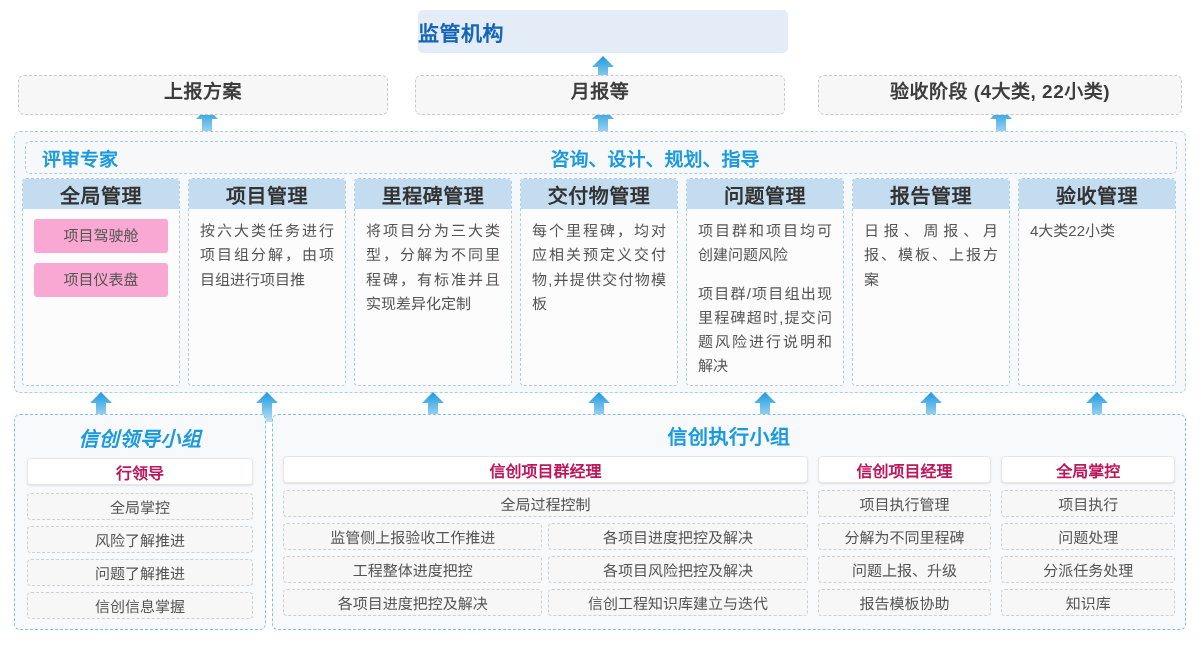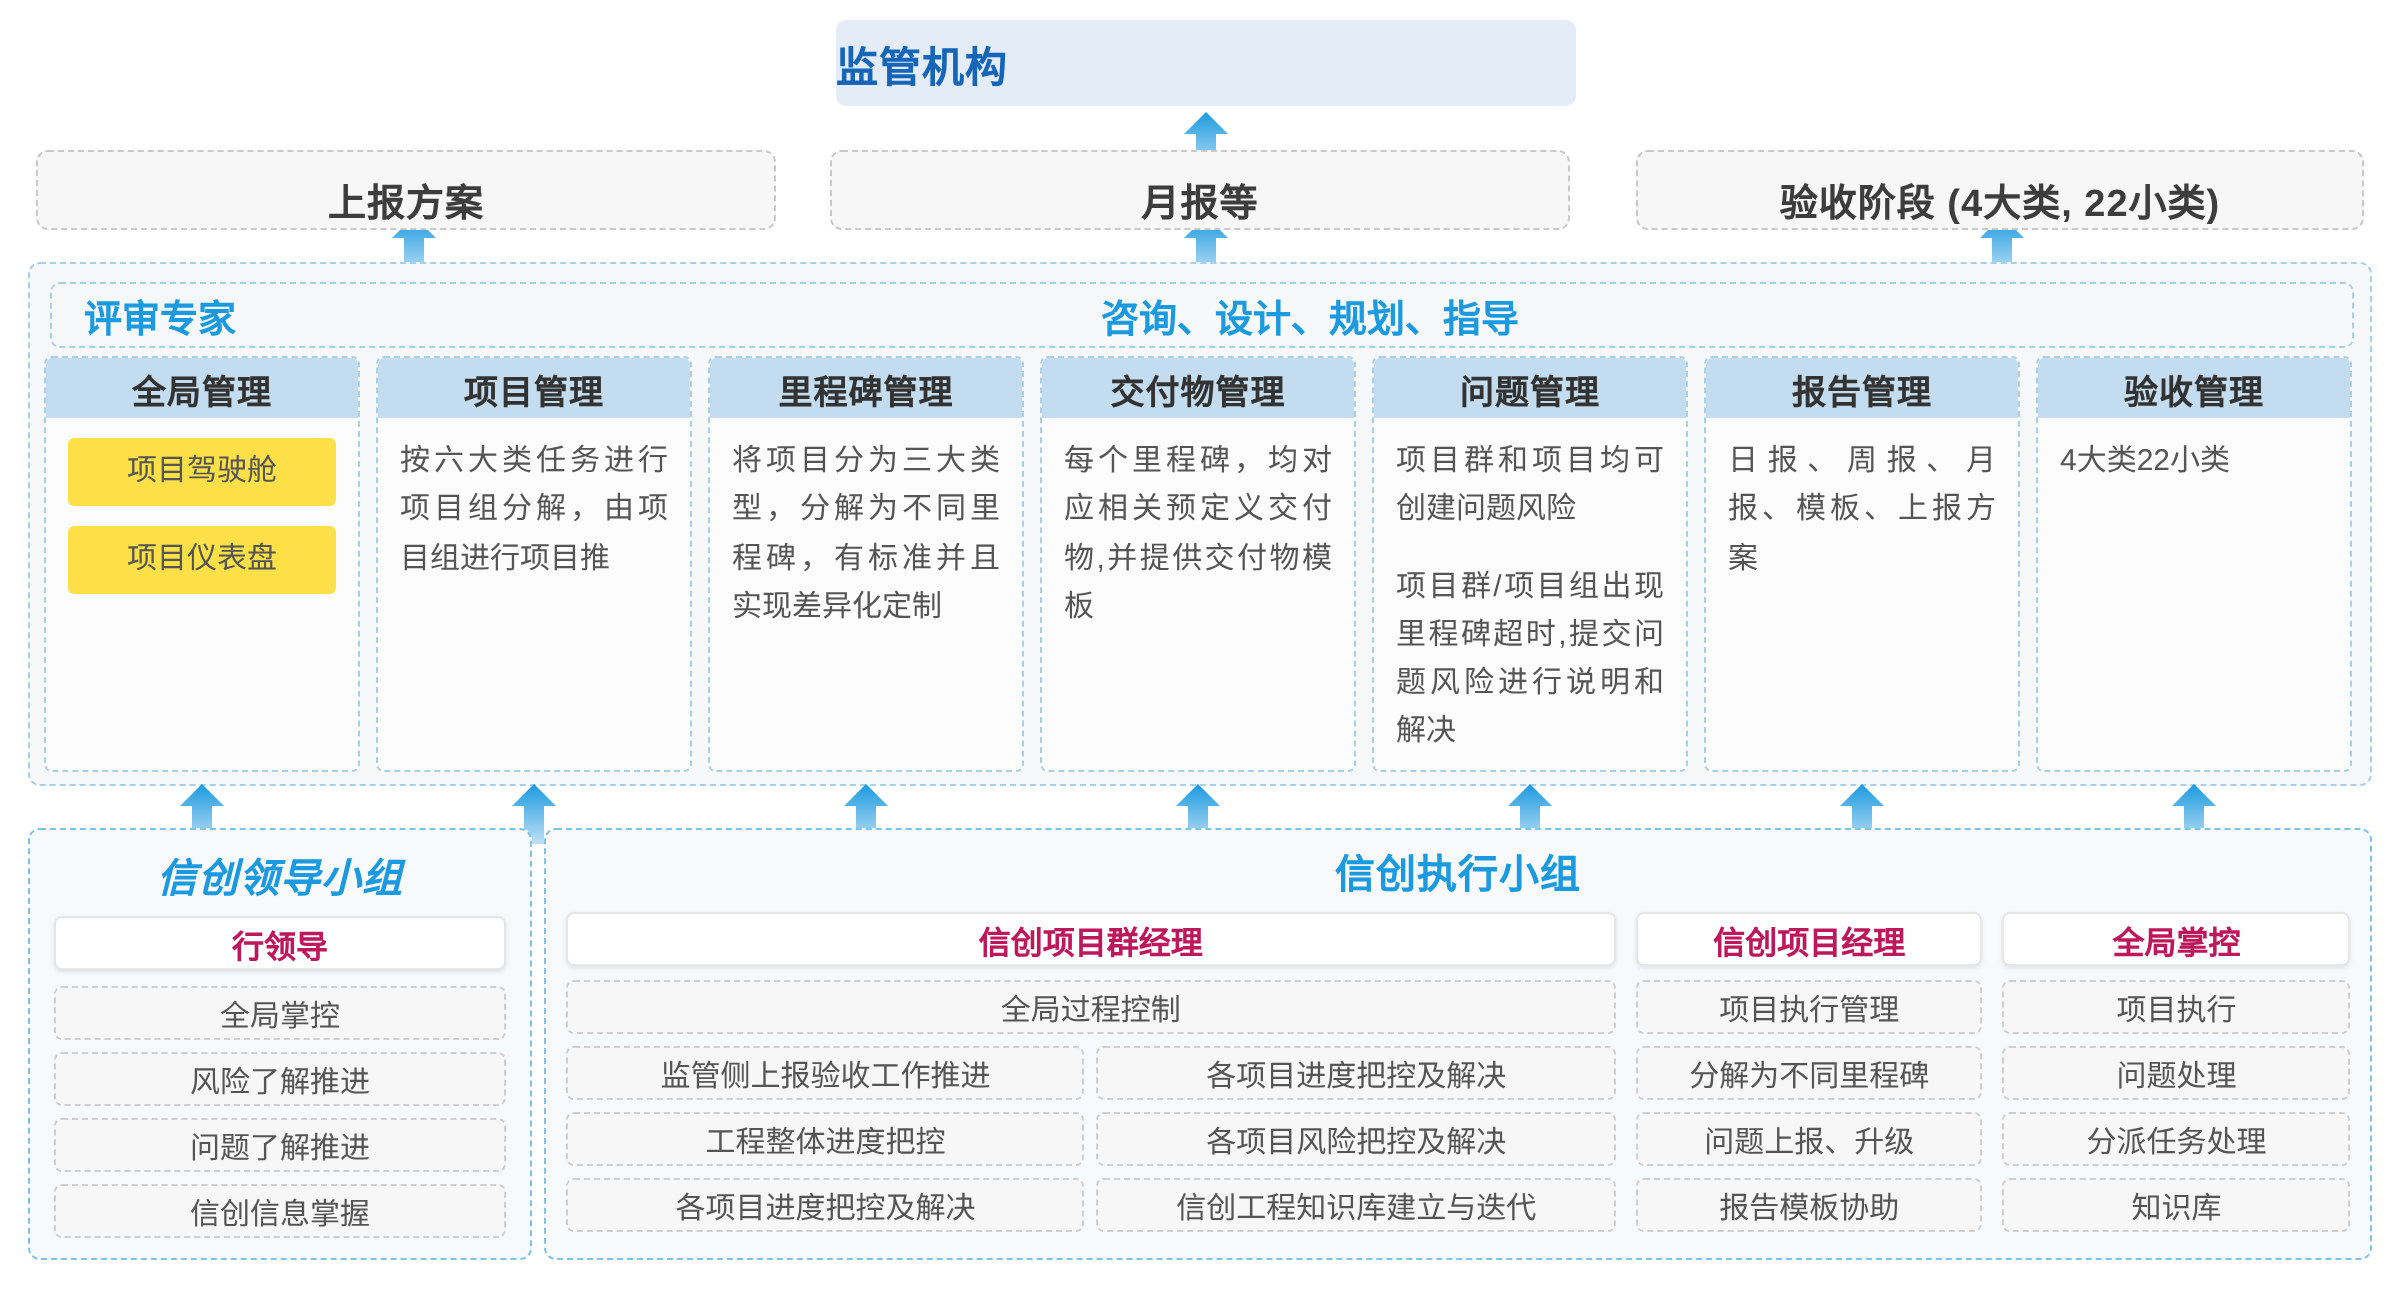--- a/index.html
+++ b/index.html
@@ -27,21 +27,21 @@
     letter-spacing:.5px;
   }
 
   .dashed-node{
     background:#f7f7f7;
     border:1px dashed #c9c9c9;
     border-radius:6px;
     color:#3d3d3d;
     font-size:19px;
     font-weight:bold;
-    display:flex;align-items:flex-end;justify-content:center;
+    display:flex;align-items:flex-start;justify-content:center;
     letter-spacing:.5px;
   }
 
   
   .arrow-up{
     width:22px;height:30px;
     display:block;
   }
 
   
@@ -68,36 +68,36 @@
     border:1px dashed #a8cfe8;
     border-radius:4px;
     background:#fcfcfc;
     box-sizing:border-box;
     overflow:hidden;
   }
   .card-head{
     background:#c3dcef;
     color:#333;
     font-weight:bold;
-    font-size:17px;
+    font-size:20px;
     height:30px;
     display:flex;align-items:center;justify-content:center;
     letter-spacing:.5px;
   }
   .card-body{
     padding:10px 11px 8px 11px;
     font-size:15px;
     line-height:1.62;
     color:#555;
   }
   .card-body p{margin:0 0 14px 0;text-align:justify;text-justify:inter-ideograph;}
   .card-body p:last-child{margin-bottom:0;}
 
   .pill{
-    background:#fde047;
+    background:#f9a8d4;
     border-radius:3px;
     font-size:15px;
     color:#555;
     height:34px;
     display:flex;align-items:center;justify-content:center;
     margin-bottom:10px;
   }
 
   
   .group{

